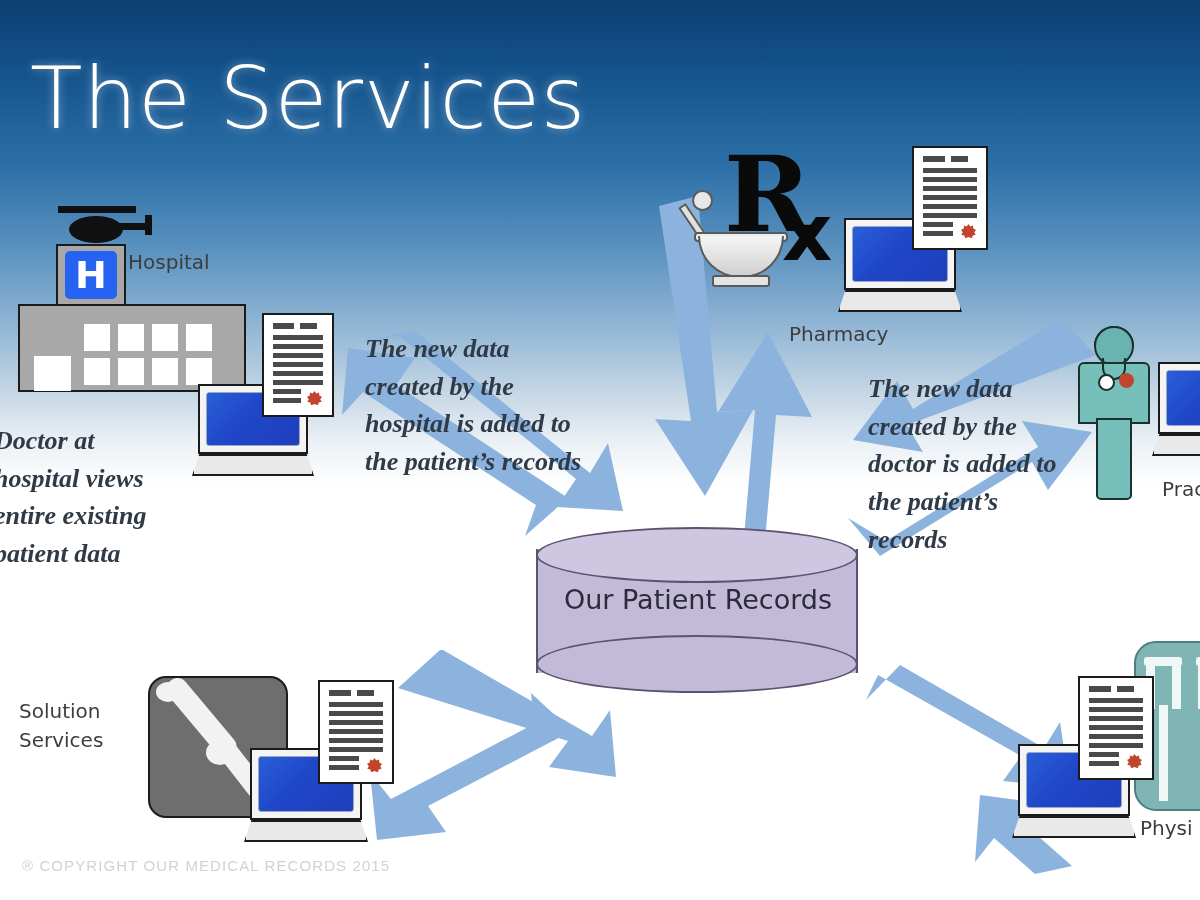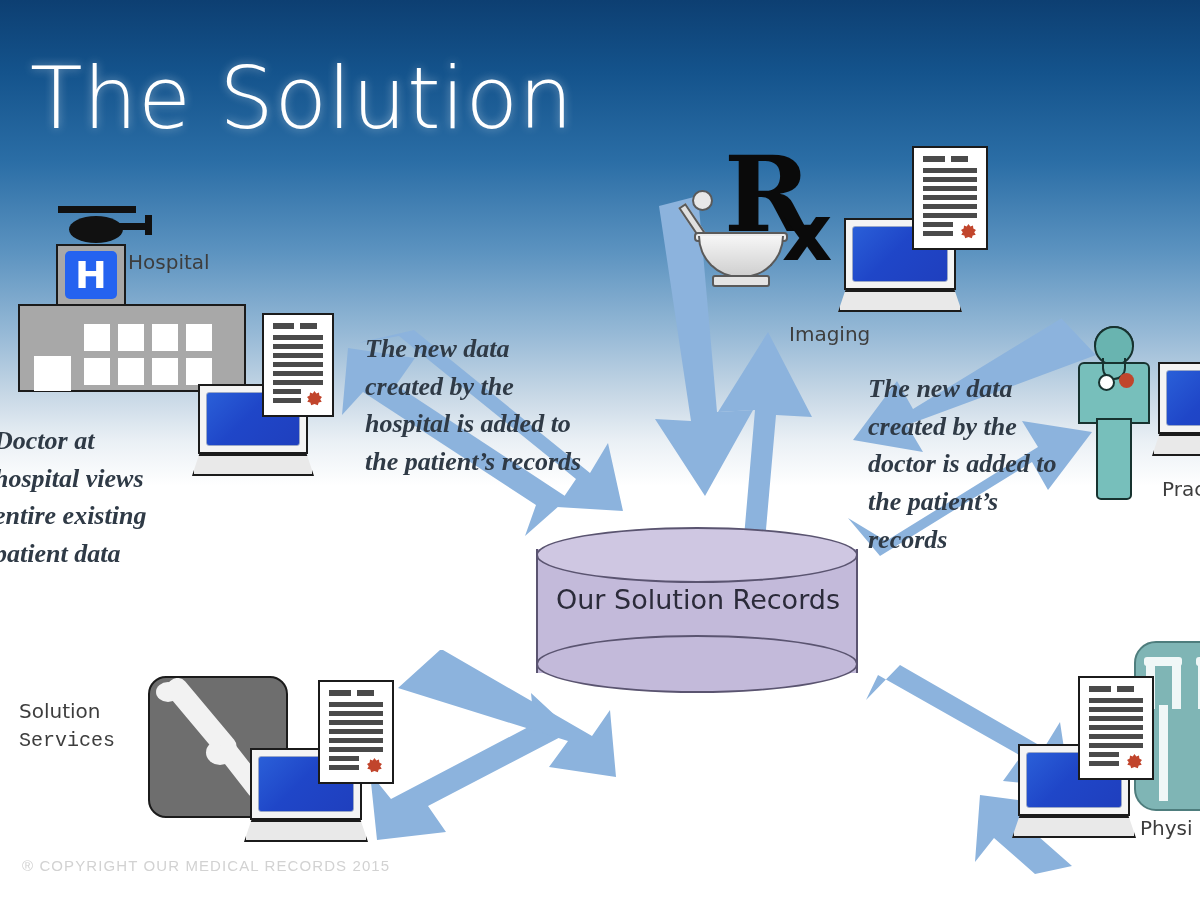--- a/index.html
+++ b/index.html
@@ -181,21 +181,21 @@
 
       <polygon points="531,693 572,731 428,806 446,832 377,840 370,773 391,799 534,724"></polygon>
       <polygon points="398,688 440,650 443,650 592,736 610,710 616,777 549,767 568,741"></polygon>
 
       <polygon points="866,700 900,665 1044,748 1060,722 1070,788 1003,781 1021,756 878,675"></polygon>
       <polygon points="1077,857 1040,893 1040,893 1040,893 1040,893 1040,893 1040,893 1040,893"></polygon>
       <polygon points="1072,866 1030,829 1048,804 980,795 975,862 994,838 1035,874"></polygon>
     </g>
   </svg>
 
-  <div id="title">The Solution</div>
+  <div id="title">The Services</div>
 
   <div id="hospital">
     <div class="heli-blade"></div>
     <div class="heli-body"></div>
     <div class="heli-tail"></div>
     <div class="heli-fin"></div>
     <div class="tower"></div>
     <div class="hsign">
         <b>H</b>
       </div>
@@ -268,21 +268,21 @@
     <div class="ln"></div>
     <div class="ln"></div>
     <div class="ln"></div>
     <div class="ln"></div>
     <div class="ln"></div>
     <div class="ln"></div>
     <div class="ln s"></div>
     <div class="ln s"></div>
     <div class="seal"></div>
   </div>
-  <div class="label" style="left:789px;top:323px;">Imaging</div>
+  <div class="label" style="left:789px;top:323px;">Pharmacy</div>
 
   <div id="doctor">
     <div class="head"></div>
     <div class="cap"></div>
     <div class="torso"></div>
     <div class="legs"></div>
     <div class="stetho"></div>
     <div class="bell"></div>
     <div class="badge"></div>
   </div>
@@ -293,21 +293,21 @@
     <div class="base" style="left:0;top:72px;width:124px;height:22px;clip-path:polygon(6% 0,94% 0,100% 100%,0 100%);"></div>
   </div>
   <div class="label" style="left:1162px;top:478px;">Prac</div>
   <div class="caption" style="left:868px;top:370px;">The new data
 created by the
 doctor is added to
 the patient’s
 records</div>
 
   <div class="label" style="left:19px;top:700px;">Solution</div>
-  <div class="label" style="left:19px;top:729px;font-family:Liberation Mono, monospace;">Services</div>
+  <div class="label" style="left:19px;top:729px;">Services</div>
   <div id="xray">
     <div class="k2"></div>
     <div class="b1"></div>
     <div class="k1"></div>
     <div class="b2"></div>
   </div>
   <div class="laptop" style="left:244px;top:748px;width:130px;height:102px;">
     <div class="lid" style="width:112px;height:72px;left:6px;">
       <div class="screen"></div>
     </div>
@@ -359,19 +359,19 @@
     <div class="ln s"></div>
     <div class="seal"></div>
   </div>
   <div class="label" style="left:1140px;top:817px;">Physi</div>
 
   <div id="db">
     <div class="body"></div>
     <div class="bottom"></div>
     <div class="top"></div>
     <div class="dbtext">
-      <div>Our Solution Records</div>
+      <div>Our Patient Records</div>
     </div>
   </div>
 
   <div style="position:absolute;left:22px;top:857px;color:#d2d2d2;font-size:15px;letter-spacing:1.1px;font-family:'Liberation Sans',sans-serif;">® COPYRIGHT OUR MEDICAL RECORDS 2015</div>
 
 </div>
 
 </body></html>

